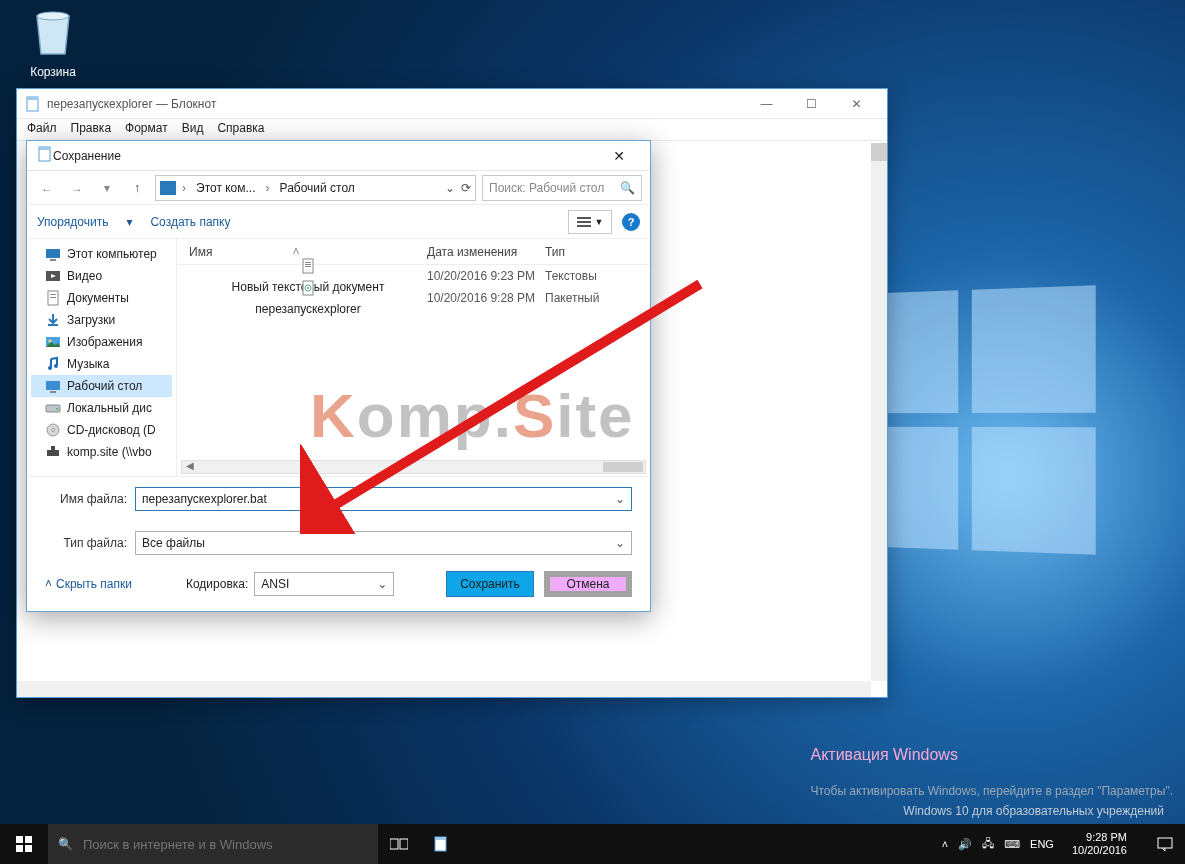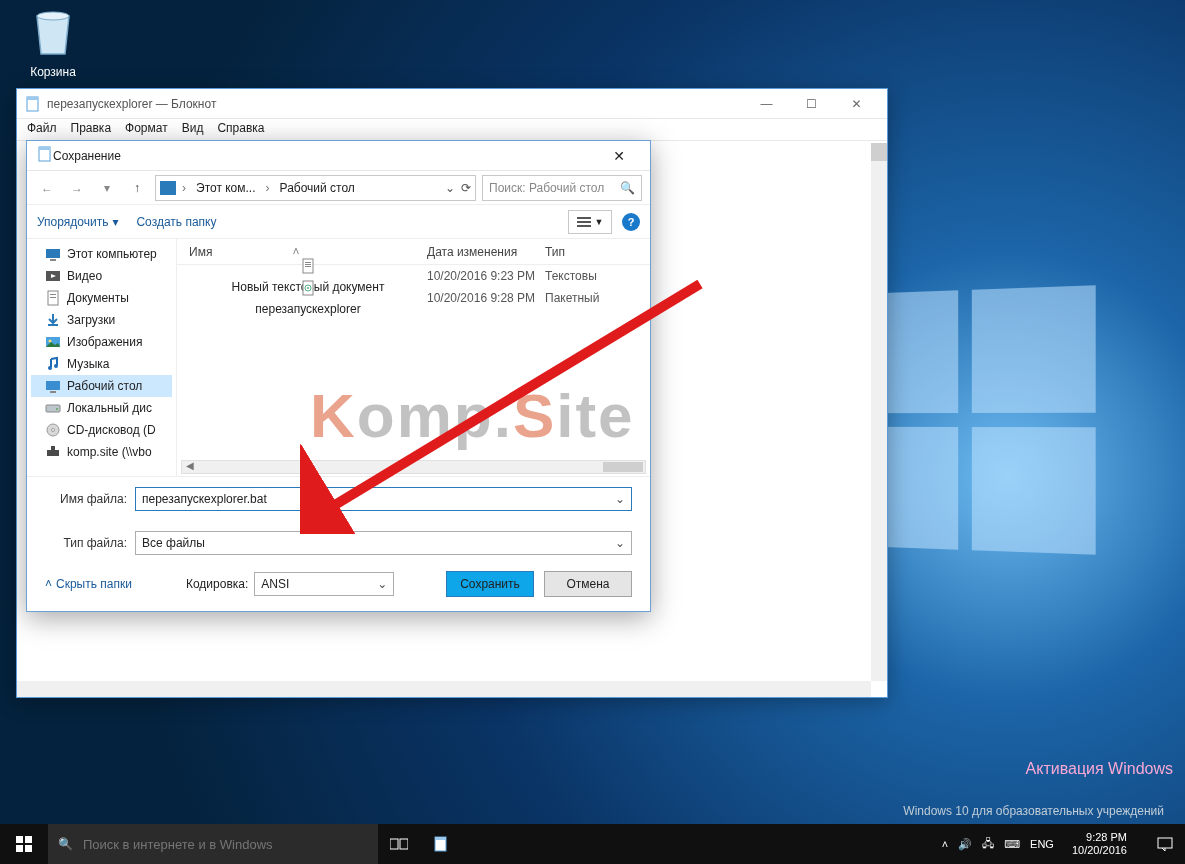--- a/index.html
+++ b/index.html
@@ -64,21 +64,21 @@
 .dlg-nav { height: 34px; display: flex; align-items: center; padding: 4px 8px; gap: 6px; border-bottom: 1px solid #eee; }
 .nav-btn { width: 24px; height: 24px; display: flex; align-items: center; justify-content: center; color: #888; }
 .nav-btn.enabled { color: #333; }
 .addr { flex: 1; height: 26px; border: 1px solid #c8c8c8; display: flex; align-items: center; padding: 0 4px; gap: 6px; }
 .addr .pc-icon { width: 16px; height: 14px; background: #2a7ab9; display:inline-block; }
 .addr .crumb { padding: 0 4px; }
 .addr .sep { color: #777; }
 .addr .drop { margin-left: auto; display:flex; gap:6px; color:#555; }
 .searchbox { width: 160px; height: 26px; border: 1px solid #c8c8c8; display: flex; align-items: center; padding: 0 6px; color: #888; gap:6px; }
 .dlg-toolbar { height: 34px; display: flex; align-items: center; padding: 0 10px; gap: 18px; border-bottom: 1px solid #eee; }
-.dlg-toolbar .tool { color: #1a5a99; display: flex; align-items: center; gap: 4px; }
+.dlg-toolbar .tool { color: #1a5a99; display: flex; align-items: center; gap: 18px; }
 .dlg-toolbar .right { margin-left: auto; display: flex; align-items: center; gap: 10px; }
 .view-btn { width: 44px; height: 24px; border: 1px solid #c8c8c8; display: flex; align-items: center; justify-content: center; gap:4px; }
 .help { width: 18px; height: 18px; border-radius: 50%; background: #1979ca; color: #fff; display: flex; align-items: center; justify-content: center; font-size: 11px; font-weight: bold; }
 
 .dlg-main { flex: 1; display: flex; min-height: 0; }
 .tree { width: 150px; border-right: 1px solid #eee; overflow: hidden; padding: 4px 4px; }
 .tree-item { display: flex; align-items: center; gap: 6px; height: 22px; padding: 0 6px 0 14px; white-space: nowrap; }
 .tree-item.sel { background: #cce8ff; }
 .tree-item .ic { width: 16px; height: 14px; display: inline-flex; align-items: center; justify-content: center; }
 
@@ -98,21 +98,21 @@
 .dlg-fields { border-top: 1px solid #eee; padding: 10px 18px 6px 18px; display: grid; grid-template-columns: 90px 1fr; row-gap: 20px; align-items: center; }
 .dlg-fields label { text-align: right; padding-right: 8px; color: #333; }
 .combo { height: 24px; border: 1px solid #9bbde0; display: flex; align-items: center; padding: 0 6px; background: #fff; }
 .combo.sel { border-color: #2a7ab9; background: #fff; }
 .combo .dd { margin-left: auto; color: #555; }
 .dlg-bottom { display: flex; align-items: center; padding: 10px 18px 14px 18px; gap: 14px; }
 .dlg-bottom .hide { color: #1a5a99; display: flex; align-items: center; gap: 4px; }
 .dlg-bottom .enc { margin-left: 40px; display: flex; align-items: center; gap: 6px; }
 .dlg-bottom .enc .combo { width: 140px; border-color:#adadad; }
 .dlg-bottom .btns { margin-left: auto; display: flex; gap: 10px; }
-.btn { width: 88px; height: 26px; border: 1px solid #a3a3a3; background: #e5e5e5; display: flex; align-items: center; justify-content: center; }
+.btn { width: 88px; height: 26px; border: 6px solid #a3a3a3; background: #f0abfc; display: flex; align-items: center; justify-content: center; }
 .btn.primary { border: 1px solid #2a7ab9; background: #0ea5e9; }
 
 
 .komp { position: absolute; left: 310px; top: 380px; font-size: 62px; font-weight: 800; letter-spacing: 2px; color: rgba(216,90,50,0.55); font-family: Arial, sans-serif; pointer-events:none; }
 .komp span.g { color: rgba(120,120,120,0.45); }
 
 
 .arrow { position: absolute; left: 300px; top: 264px; pointer-events: none; }
 
 .ico-svg { width:16px; height:16px; }
@@ -399,20 +399,21 @@
   <defs>
       <marker id="ah" markerWidth="18" markerHeight="14" refX="2" refY="7" orient="auto">
         <polygon points="0,0 18,7 0,14" fill="#e01b1b"></polygon>
       </marker>
     </defs>
   <line x1="400" y1="20" x2="20" y2="250" stroke="#e01b1b" stroke-width="10" marker-end="url(#ah)"></line>
 </svg>
 
 <div class="watermark">
   <div class="t1">Активация Windows</div>
+  <div>Чтобы активировать Windows, перейдите в раздел "Параметры".</div>
 </div>
 <div class="edu-line">Windows 10 для образовательных учреждений</div>
 
 <div class="taskbar">
   <div class="start">
     <svg viewBox="0 0 16 16">
         <rect x="0" y="0" width="7" height="7" fill="#fff"></rect>
         <rect x="9" y="0" width="7" height="7" fill="#fff"></rect>
         <rect x="0" y="9" width="7" height="7" fill="#fff"></rect>
         <rect x="9" y="9" width="7" height="7" fill="#fff"></rect>

